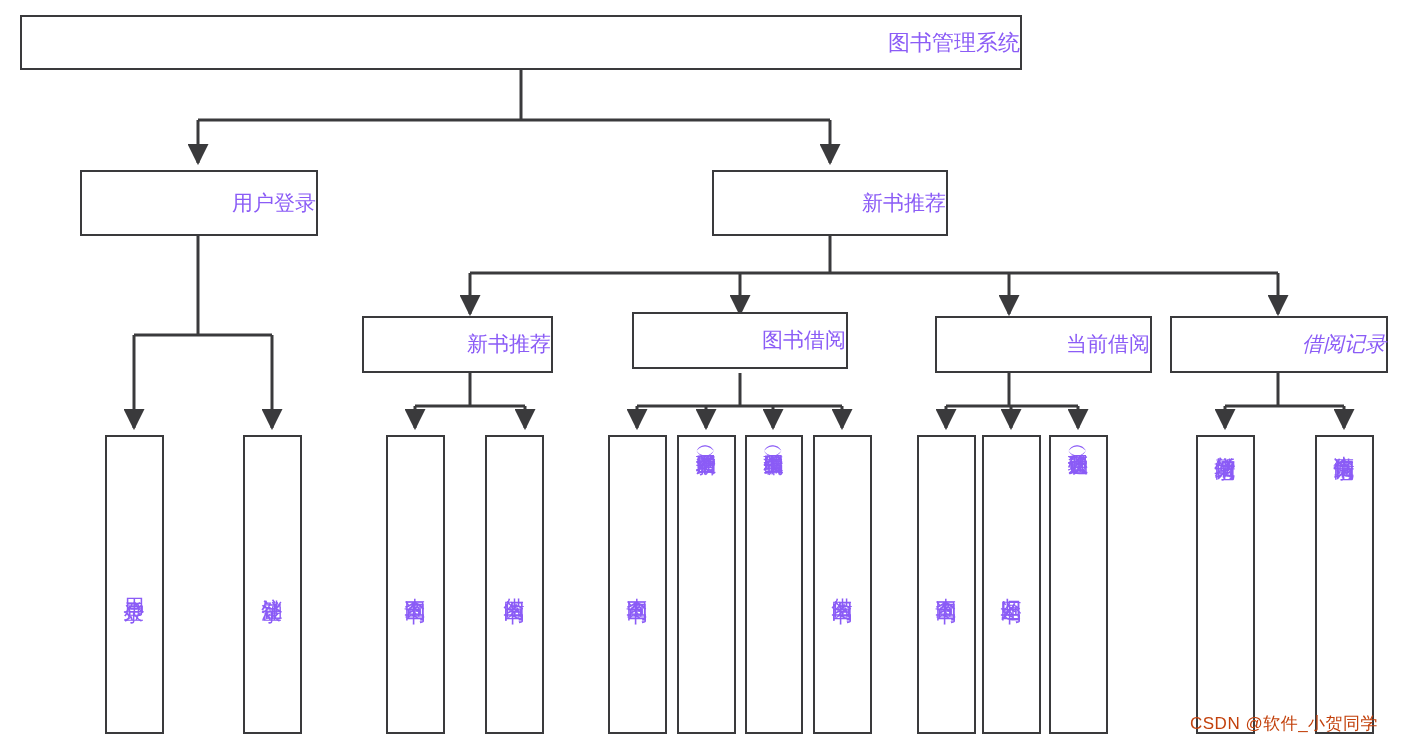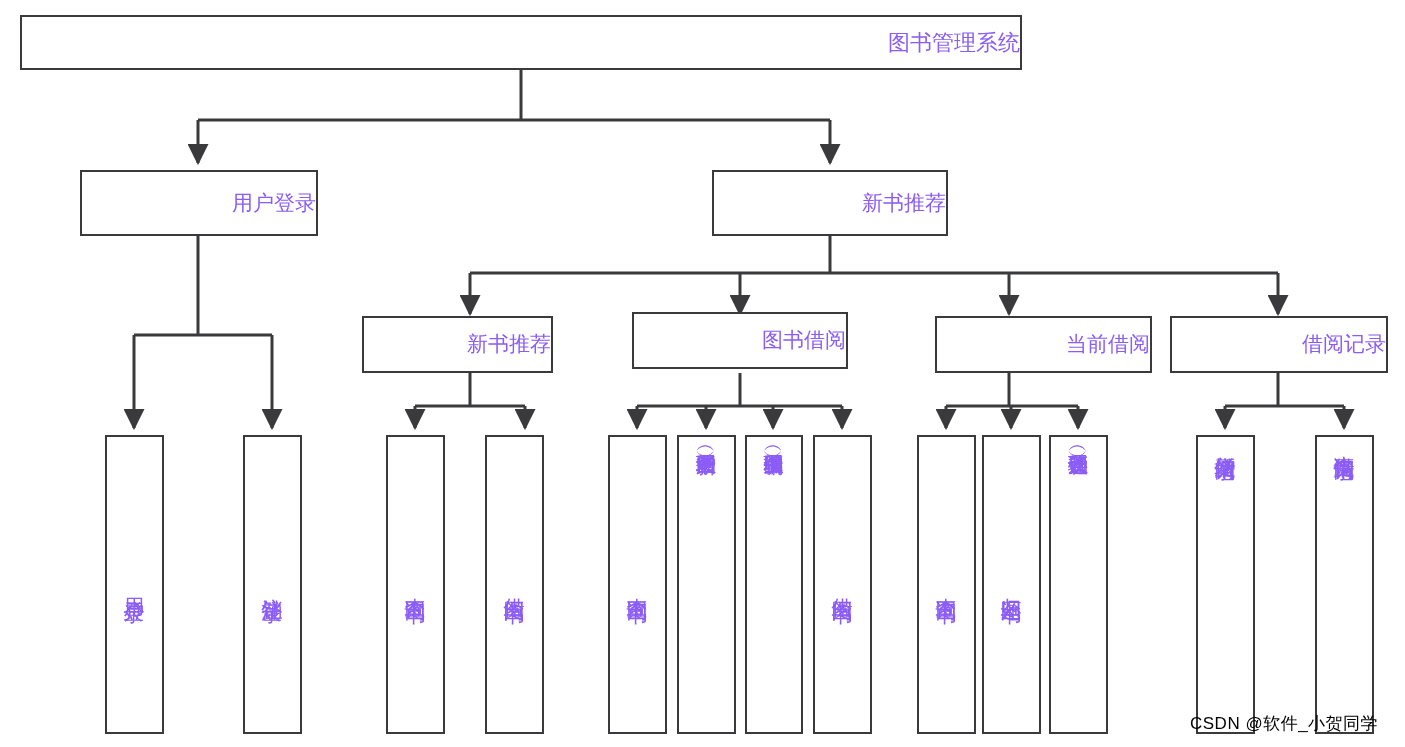--- a/index.html
+++ b/index.html
@@ -72,21 +72,21 @@
   
   .node.vert.short {
     align-items: center;
     padding-top: 0;
   }
   .watermark {
     position: absolute;
     left: 1190px;
     top: 712px;
     font-size: 17px;
-    color: #000000;
+    color: #c2410c;
     letter-spacing: 0.5px;
     white-space: nowrap;
     font-family: "Liberation Sans", "DejaVu Sans", sans-serif;
   }
 </style>
 </head>
 <body>
 
 <div id="canvas">
 
@@ -157,21 +157,21 @@
   </div>
 
   <div class="node horiz" style="left:632px; top:312px; width:216px; height:57px;">
     <span class="node-label">图书借阅</span>
   </div>
 
   <div class="node horiz" style="left:935px; top:316px; width:217px; height:57px;">
     <span class="node-label">当前借阅</span>
   </div>
 
-  <div class="node horiz" style="left:1170px; top:316px; width:218px; height:57px;">
+  <div class="node horiz" style="left:1170px; top:316px; width:218px; height:57px;font-style:italic;">
     <span class="node-label">借阅记录</span>
   </div>
 
   <div class="node vert short" style="left:105px; top:435px; width:59px; height:299px;">
     <span class="node-label">用户登录</span>
   </div>
 
   <div class="node vert short" style="left:243px; top:435px; width:59px; height:299px;">
     <span class="node-label">注销登录</span>
   </div>

